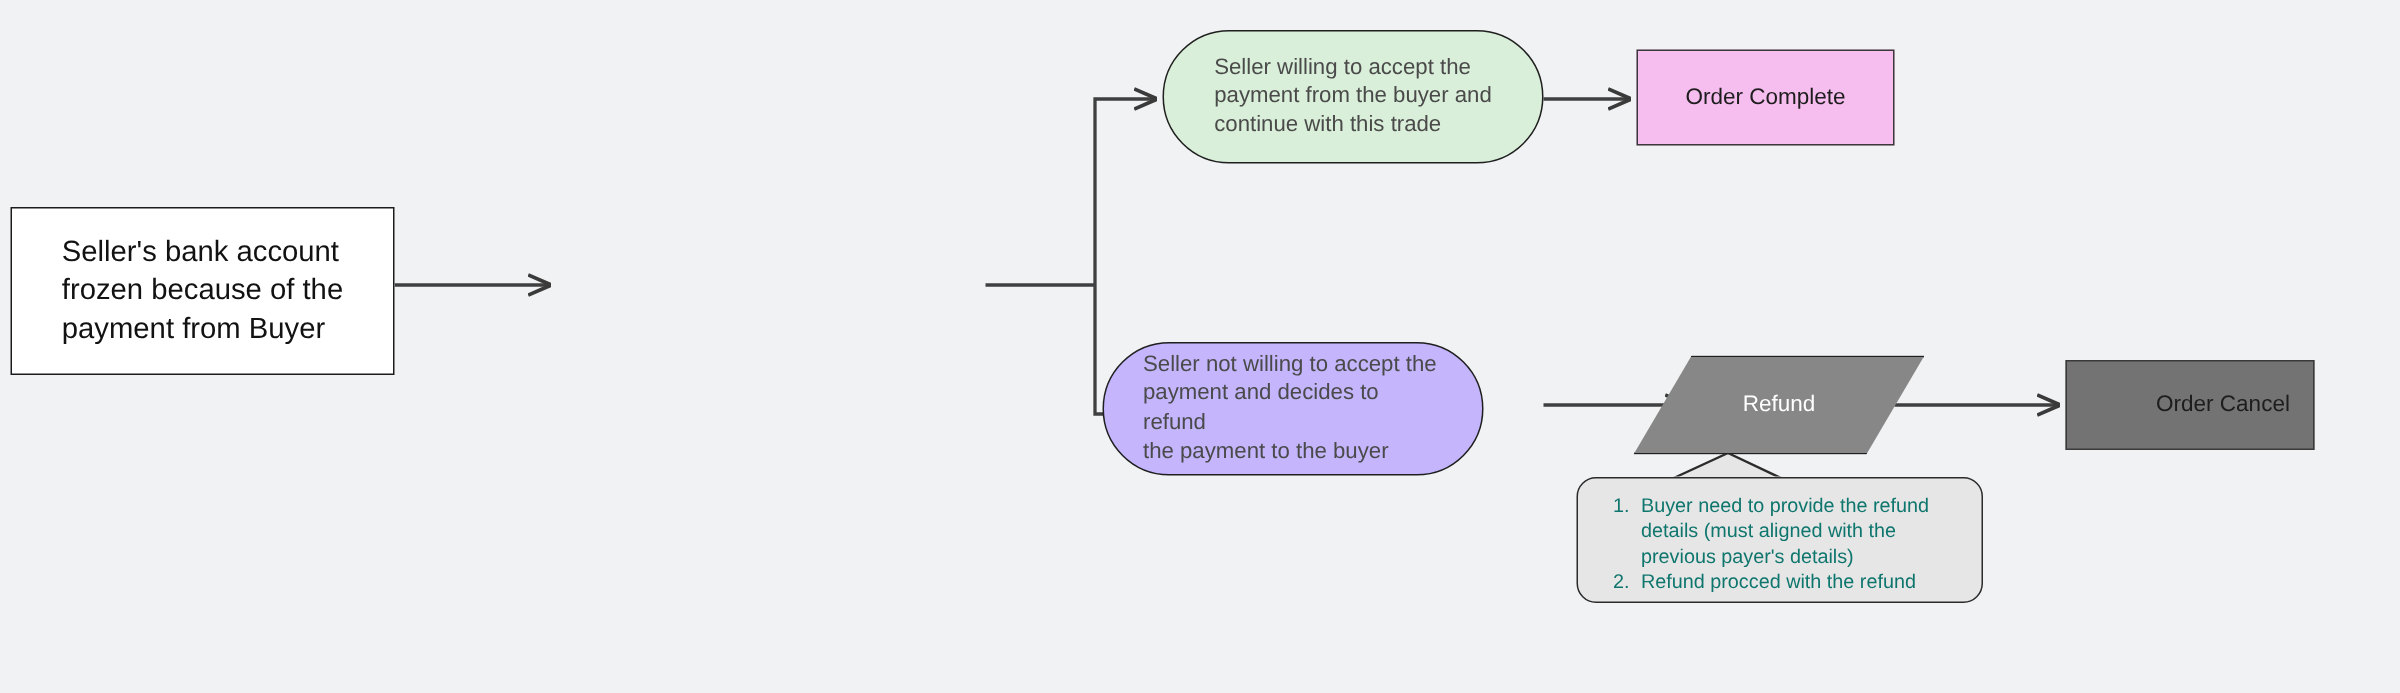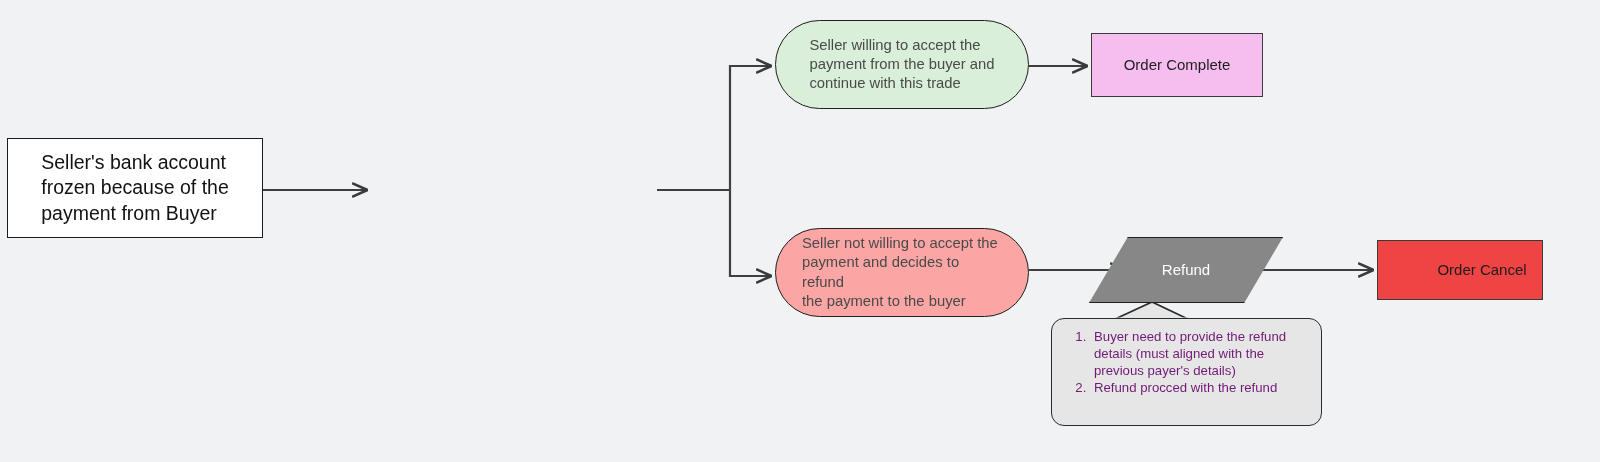--- a/index.html
+++ b/index.html
@@ -24,21 +24,21 @@
     text-align: left;
     line-height: 1.30;
   }
   .node-text {
     display: block;
     white-space: pre-line;
   }
 
   
   #node-start {
-    left: 7px; top: 138px; width: 256px; height: 100px;
+    left: 7px; top: 138px; width: 256px; height: 112px;
     background: #ffffff;
     border: 1.6px solid #1b1b1b;
     color: #121212;
     font-size: 19.5px;
     padding: 0 8px;
   }
 
   
   #node-decision {
     left: 371px; top: 125px; width: 286px; height: 129px;
@@ -62,35 +62,35 @@
     border: 1.6px solid #1f1f1f;
     font-size: 14.8px;
     color: #4a4a4a;
     padding: 0 26px;
   }
   #node-accept {
     left: 775px; top: 20px; width: 254px; height: 89px;
     background: #d9efd9;
   }
   #node-refuse {
-    left: 775px; top: 228px; width: 254px; height: 89px;
-    background: #fca5a5;
+    left: 735px; top: 228px; width: 254px; height: 89px;
+    background: #c4b5fd;
   }
 
   
   #node-order-complete {
     left: 1091px; top: 33px; width: 172px; height: 64px;
     background: #f6bdef;
     border: 1.6px solid #3a3a3a;
     color: #1d1d1d;
     font-size: 15px;
   }
   #node-order-cancel {
     left: 1377px; top: 240px; width: 166px; height: 60px;
-    background: #ef4444;
+    background: #737373;
     border: 1.6px solid #3a3a3a;
     color: #1d1d1d;
     font-size: 15px;
     padding-left: 44px;
   }
 
   
   #node-refund {
     left: 1089px; top: 237px; width: 194px; height: 66px;
     color: #ffffff;
@@ -102,28 +102,28 @@
     background: #878787;
     border: 1.5px solid #1f1f1f;
     clip-path: polygon(20% 0, 100% 0, 80% 100%, 0 100%);
     -webkit-clip-path: polygon(20% 0, 100% 0, 80% 100%, 0 100%);
   }
   #node-refund .node-text { position: relative; z-index: 2; }
 
   
   #note-callout {
     position: absolute;
-    left: 1051px; top: 318px; width: 271px; height: 108px;
+    left: 1051px; top: 318px; width: 271px; height: 84px;
     background: #e6e6e6;
     border: 1.6px solid #2b2b2b;
     border-radius: 13px;
     box-sizing: border-box;
     padding: 9px 12px 9px 14px;
     font-size: 13.2px;
-    color: #701a75;
+    color: #0f766e;
     line-height: 1.30;
   }
   #note-callout ol {
     margin: 0;
     padding-left: 24px;
     list-style-position: outside;
   }
   #note-callout li { margin: 0; padding-left: 4px; }
 
   

